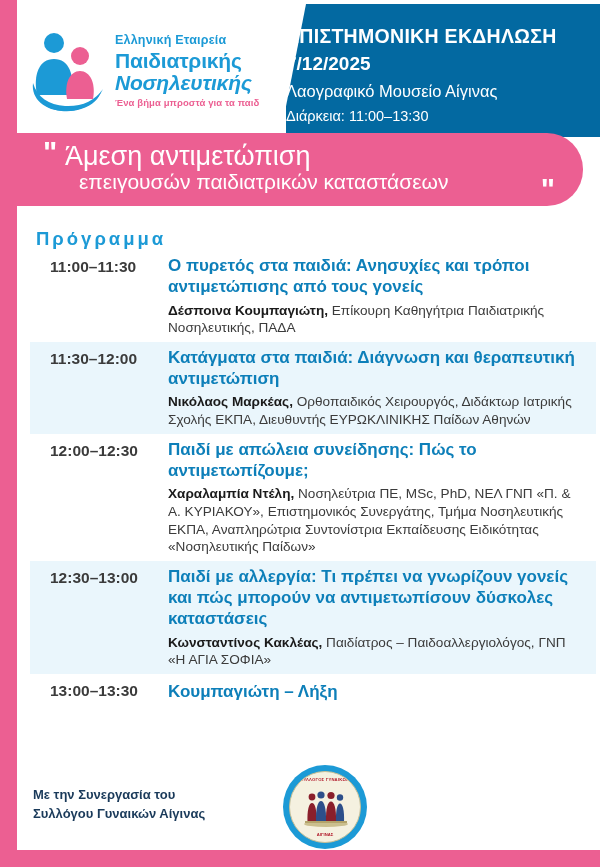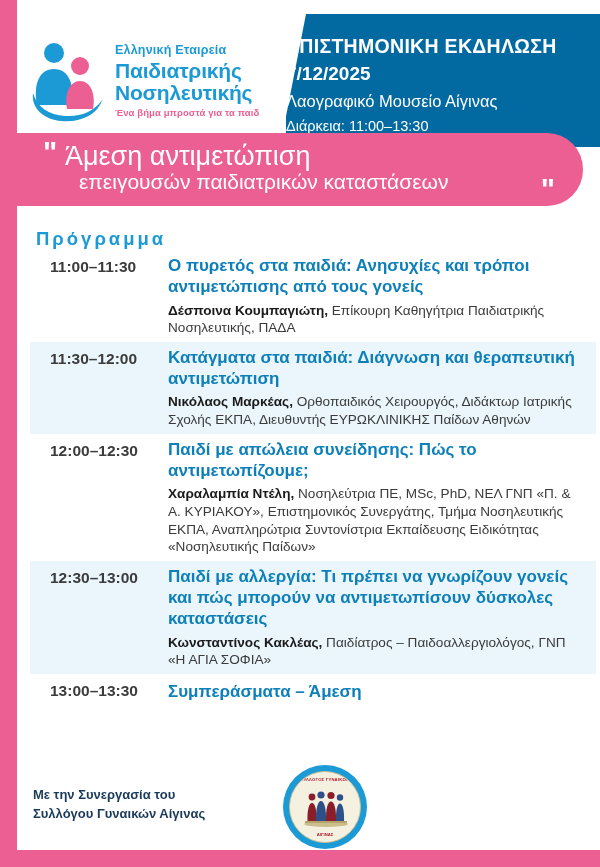--- a/index.html
+++ b/index.html
@@ -39,21 +39,21 @@
     bottom: 0;
     width: 600px;
     height: 17px;
     background: #ec5f92;
   }
 
   
   .header {
     position: absolute;
     left: 17px;
-    top: 14px;
+    top: 4px;
     width: 583px;
     height: 142px;
   }
   .header-left {
     position: absolute;
     left: 0;
     top: 0;
     width: 269px;
     height: 133px;
     background: #ffffff;
@@ -131,20 +131,21 @@
     font-weight: bold;
     margin-top: 3px;
     letter-spacing: -0.2px;
   }
   .logo-l3 {
     font-size: 21px;
     color: #1c9ad6;
     font-weight: bold;
     margin-top: 1px;
     letter-spacing: -0.2px;
+    font-style: italic;
   }
   .logo-l4 {
     font-size: 9.5px;
     color: #ec5f92;
     font-weight: bold;
     margin-top: 5px;
     letter-spacing: 0.1px;
   }
 
   
@@ -406,21 +407,21 @@
       <div class="time">12:30–13:00</div>
       <div class="body">
         <div class="s-title">Παιδί με αλλεργία: Τι πρέπει να γνωρίζουν γονείς και πώς μπορούν να αντιμετωπίσουν δύσκολες καταστάσεις</div>
         <div class="s-speaker"><span class="nm">Κωνσταντίνος Κακλέας,</span><span> Παιδίατρος – Παιδοαλλεργιολόγος, ΓΝΠ «Η ΑΓΙΑ ΣΟΦΙΑ»</span></div>
       </div>
     </div>
 
     <div class="session last">
       <div class="time">13:00–13:30</div>
       <div class="body">
-        <div class="s-title">Συμπεράσματα – Άμεση</div>
+        <div class="s-title">Κουμπαγιώτη – Λήξη</div>
       </div>
     </div>
 
   </div>
 
   <div class="footer">
     <div class="footer-text">
       <div>Με την Συνεργασία του</div>
       <div>Συλλόγου Γυναικών Αίγινας</div>
     </div>

